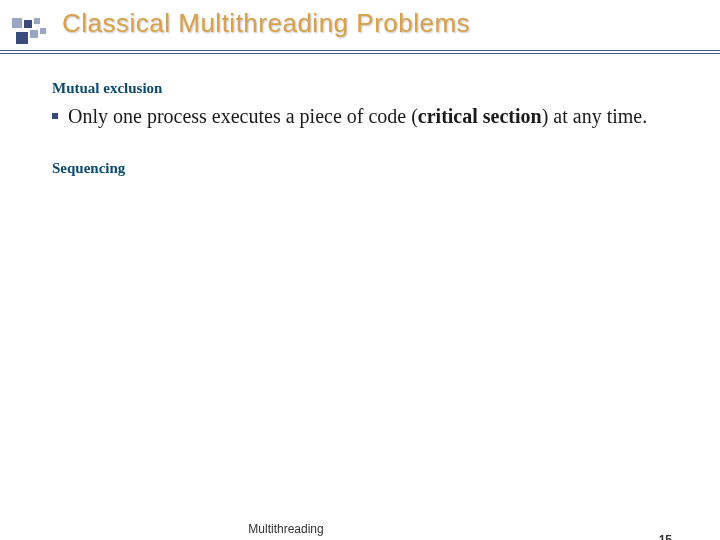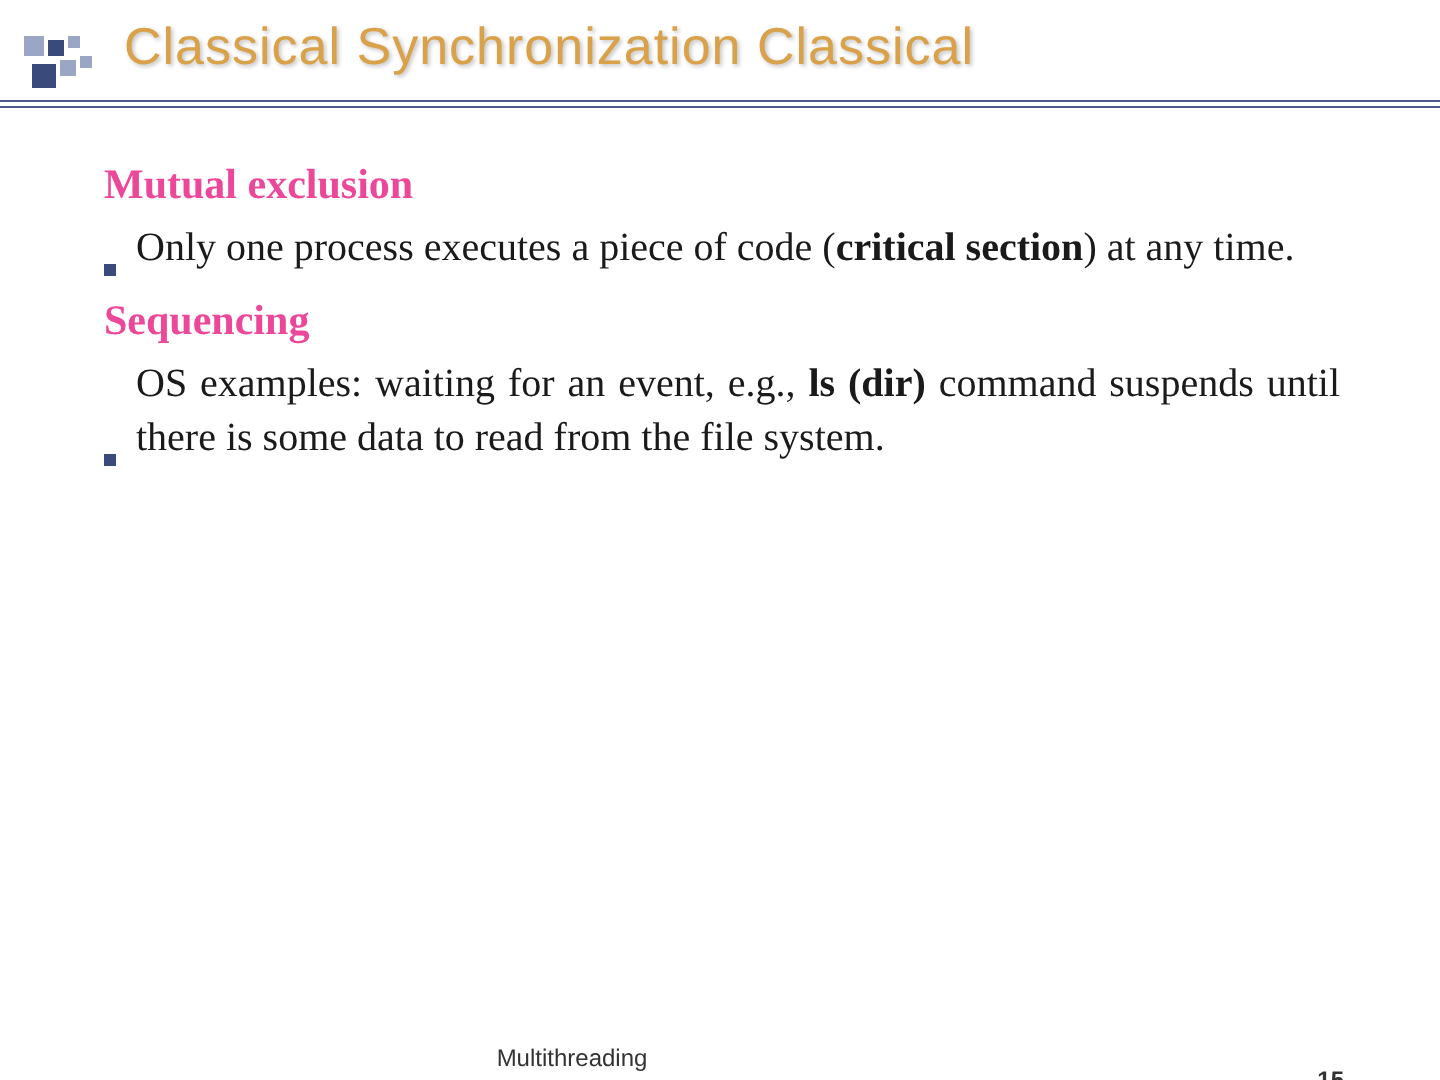--- a/index.html
+++ b/index.html
@@ -39,49 +39,49 @@
     font-family: Arial, Helvetica, sans-serif;
     font-size: 26px;
     color: #d9a24a;
     text-shadow: 1px 1px 2px rgba(0,0,0,0.25);
     letter-spacing: 0.5px;
   }
   .content {
     padding: 8px 50px 0 52px;
   }
   .section-head {
-    color: #ec4899;
+    color: #0c4a6e;
     font-weight: bold;
-    font-size: 21px;
+    font-size: 15px;
     margin-top: 8px;
     margin-bottom: 6px;
   }
   .bullet-line {
     display: flex;
-    align-items: flex-end;
+    align-items: flex-start;
     margin: 4px 0 10px 0;
   }
   .bullet-mark {
     flex: 0 0 auto;
     width: 6px;
     height: 6px;
     background: #3a4a7a;
     margin-top: 10px;
     margin-right: 10px;
   }
   .bullet-text {
     flex: 1 1 auto;
     font-size: 20px;
     line-height: 1.35;
     color: #1a1a1a;
     text-align: justify;
     text-justify: inter-word;
   }
   .seq-head {
-    margin-top: 10px;
+    margin-top: 30px;
   }
   .footer {
     position: absolute;
     bottom: 18px;
     left: 0;
     width: 720px;
     font-family: Arial, Helvetica, sans-serif;
     font-size: 12px;
     color: #333;
   }
@@ -103,39 +103,35 @@
 
 <div class="title-bar">
   <div class="squares">
     <div class="sq" style="left:0;top:0;width:10px;height:10px"></div>
     <div class="sq dark" style="left:12px;top:2px;width:8px;height:8px"></div>
     <div class="sq" style="left:22px;top:0;width:6px;height:6px"></div>
     <div class="sq dark" style="left:4px;top:14px;width:12px;height:12px"></div>
     <div class="sq" style="left:18px;top:12px;width:8px;height:8px"></div>
     <div class="sq" style="left:28px;top:10px;width:6px;height:6px"></div>
   </div>
-  <div class="title-text">Classical Synchronization Classical</div>
+  <div class="title-text">Classical Multithreading Problems</div>
 </div>
 
 <div class="content">
 
   <div class="section-head">Mutual exclusion</div>
 
   <div class="bullet-line">
     <div class="bullet-mark"></div>
     <div class="bullet-text">Only one process executes a piece of code (<b>critical section</b>) at any time.</div>
   </div>
 
 
   <div class="section-head seq-head">Sequencing</div>
 
 
-  <div class="bullet-line">
-    <div class="bullet-mark"></div>
-    <div class="bullet-text">OS examples: waiting for an event, e.g., <b>ls (dir)</b> command suspends until there is some data to read from the file system.</div>
-  </div>
 
 </div>
 
 <div class="footer">
   <div class="footer-center">Multithreading</div>
   <div class="footer-right">15</div>
 </div>
 
 </body></html>

